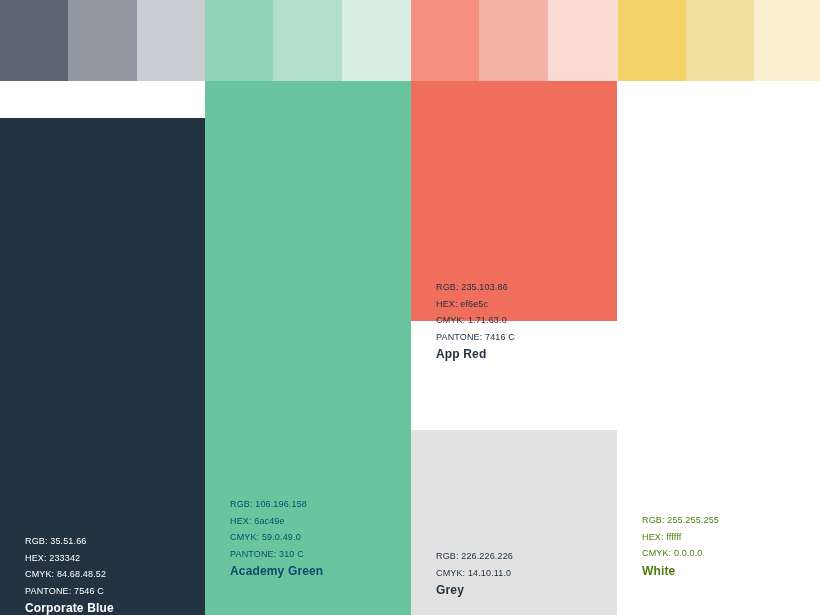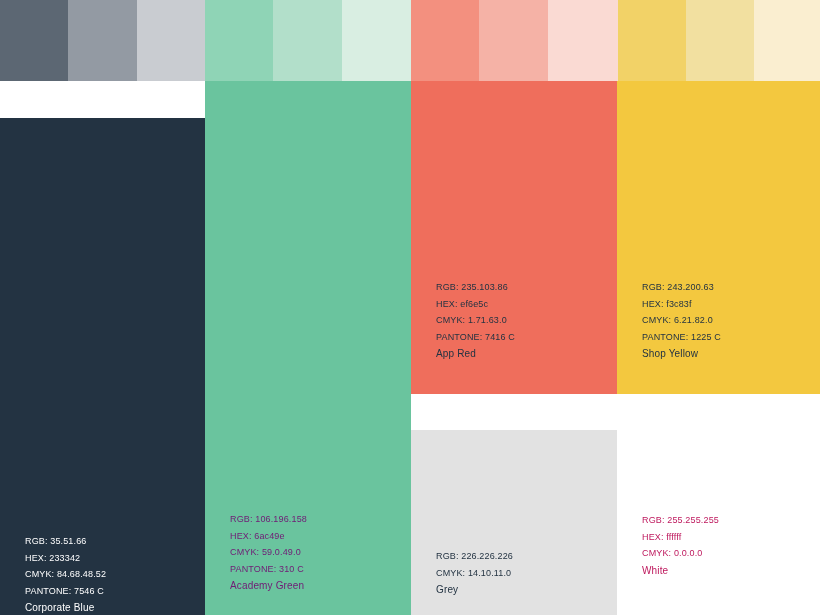--- a/index.html
+++ b/index.html
@@ -32,23 +32,23 @@
     left:25px;
     width:175px;
   }
   .info-line {
     font-size:9px;
     line-height:16.5px;
     letter-spacing:0.15px;
     white-space:nowrap;
   }
   .info-name {
-    font-size:10px;
+    font-size:12px;
     line-height:16.5px;
-    font-weight:normal;
+    font-weight:bold;
     letter-spacing:0.15px;
     white-space:nowrap;
     padding-top:1px;
   }
 </style>
 </head>
 <body>
 
 <div id="palette">
 
@@ -79,59 +79,50 @@
     <div class="swatch-info" style="top:415px;color:#ffffff;">
       <div class="info-line">RGB: 35.51.66</div>
       <div class="info-line">HEX: 233342</div>
       <div class="info-line">CMYK: 84.68.48.52</div>
       <div class="info-line">PANTONE: 7546 C</div>
       <div class="info-name">Corporate Blue</div>
     </div>
   </div>
 
   <div class="swatch" style="left:205px;top:81px;width:206px;height:534px;background:#6ac49e;">
-    <div class="swatch-info" style="top:430px;color:#701a75;">
+    <div class="swatch-info" style="top:415px;color:#0c4a6e;">
       <div class="info-line">RGB: 106.196.158</div>
       <div class="info-line">HEX: 6ac49e</div>
       <div class="info-line">CMYK: 59.0.49.0</div>
       <div class="info-line">PANTONE: 310 C</div>
       <div class="info-name">Academy Green</div>
     </div>
   </div>
 
-  <div class="swatch" style="left:411px;top:81px;width:206px;height:313px;background:#ef6e5c;">
+  <div class="swatch" style="left:411px;top:81px;width:206px;height:240px;background:#ef6e5c;">
     <div class="swatch-info" style="top:198px;color:#233342;">
       <div class="info-line">RGB: 235.103.86</div>
       <div class="info-line">HEX: ef6e5c</div>
       <div class="info-line">CMYK: 1.71.63.0</div>
       <div class="info-line">PANTONE: 7416 C</div>
       <div class="info-name">App Red</div>
     </div>
   </div>
 
-  <div class="swatch" style="left:617px;top:81px;width:203px;height:313px;background:#f3c83f;">
-    <div class="swatch-info" style="top:198px;color:#233342;">
-      <div class="info-line">RGB: 243.200.63</div>
-      <div class="info-line">HEX: f3c83f</div>
-      <div class="info-line">CMYK: 6.21.82.0</div>
-      <div class="info-line">PANTONE: 1225 C</div>
-      <div class="info-name">Shop Yellow</div>
-    </div>
-  </div>
 
   <div class="swatch" style="left:411px;top:394px;width:206px;height:221px;background:#e2e2e2;margin-top:36px;">
     <div class="swatch-info" style="top:118px;color:#233342;">
       <div class="info-line">RGB: 226.226.226</div>
       <div class="info-line">CMYK: 14.10.11.0</div>
       <div class="info-name">Grey</div>
     </div>
   </div>
 
   <div class="swatch" style="left:617px;top:394px;width:203px;height:221px;background:#ffffff;">
-    <div class="swatch-info" style="top:118px;color:#be185d;">
+    <div class="swatch-info" style="top:118px;color:#4d7c0f;">
       <div class="info-line">RGB: 255.255.255</div>
       <div class="info-line">HEX: ffffff</div>
       <div class="info-line">CMYK: 0.0.0.0</div>
       <div class="info-name">White</div>
     </div>
   </div>
 
 </div>
 
 </body></html>

